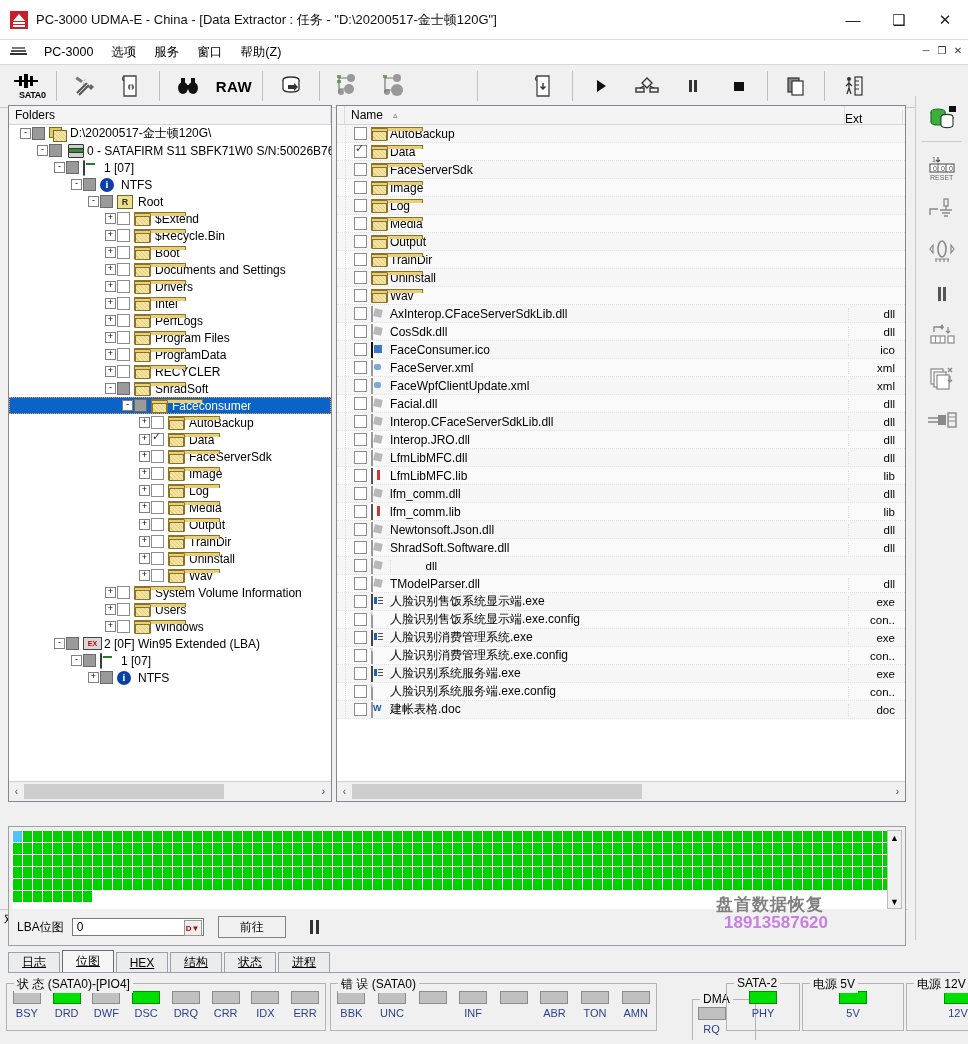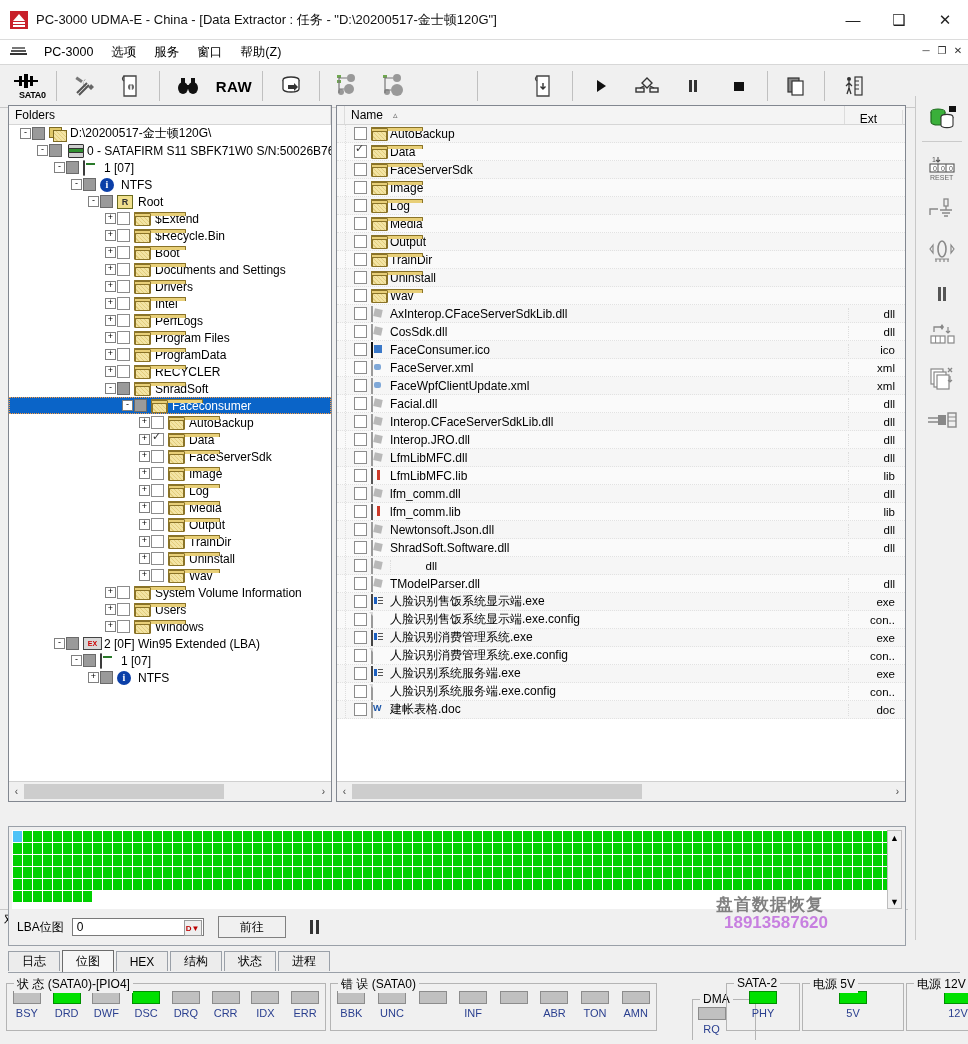--- a/index.html
+++ b/index.html
@@ -168,22 +168,22 @@
             display:flex;align-items:center;justify-content:center;font-size:12px;}
   .pausebtn{margin-left:18px;width:22px;height:20px;display:flex;align-items:center;justify-content:center;
             font-size:14px;font-weight:bold;color:#333;}
 
   
   .wm{position:absolute;pointer-events:none;text-align:center;}
   .wm1{left:716px;top:893px;font-size:17px;color:#6b6b6b;font-weight:bold;letter-spacing:1px;opacity:.85;}
   .wm2{left:724px;top:913px;font-size:17px;color:#c77fe0;font-weight:bold;}
 
   
-  .tabstrip{position:absolute;left:8px;top:950px;width:952px;height:22px;display:flex;align-items:center;
-            border-bottom:1px solid #9aa0a8;}
+  .tabstrip{position:absolute;left:8px;top:950px;width:952px;height:22px;display:flex;align-items:flex-end;
+            border-bottom:1px solid #9aa0a8;text-decoration:underline;}
   .tab{height:19px;min-width:34px;padding:0 8px;margin-right:2px;border:1px solid #9aa0a8;
        border-bottom:none;background:#ececec;display:flex;align-items:center;justify-content:center;
        font-size:12px;}
   .tab.active{background:#f6f6f6;height:21px;border-color:#6c6c6c;}
 
   
   .bottom{position:absolute;left:0;top:975px;width:968px;height:65px;}
   .grp{position:absolute;border:1px solid #b4b4b4;height:46px;top:8px;}
   .grp .cap{position:absolute;left:7px;top:-8px;background:#f0f0f0;padding:0 3px;font-size:12px;color:#000;}
   .leds{display:flex;align-items:flex-start;height:46px;padding-top:7px;}
@@ -680,21 +680,21 @@
       </div>
     </div>
 
     <div class="panel" id="list-panel">
       <div class="col-header">
         <div class="cell" style="width:8px;"></div>
         <div class="cell" style="width:500px;display:flex;align-items:center;gap:10px;">
           <span>Name</span>
           <span style="font-size:9px;color:#666;">▵</span>
         </div>
-        <div class="cell" style="width:58px;text-align:center;padding-right:10px;padding-left:0;margin-top:8px;">Ext</div>
+        <div class="cell" style="width:58px;text-align:left;padding-right:10px;padding-left:0;margin-top:8px;">Ext</div>
       </div>
       <div class="list" id="list-body">
           <div class="lrow">
             <span class="lgut"></span>
             <span class="chk lchk"></span>
             <span class="fic"><span class="folder"><span class="tab"></span><span class="back"></span><span class="front"></span></span></span>
             <span class="lname">AutoBackup</span>
             <span class="lext"></span>
           </div>
           <div class="lrow">

